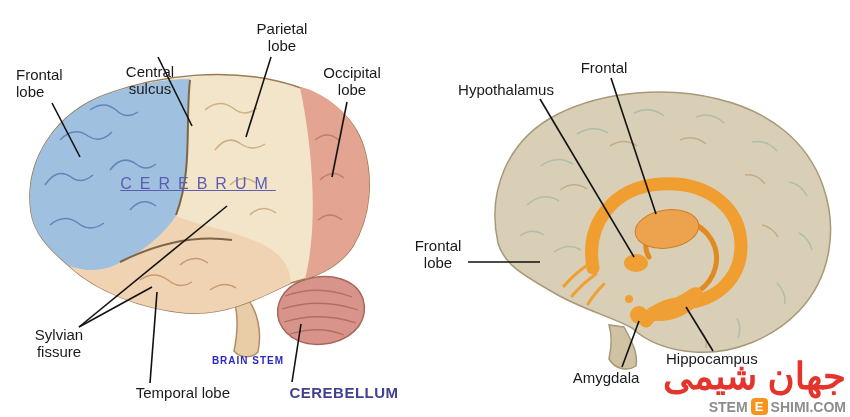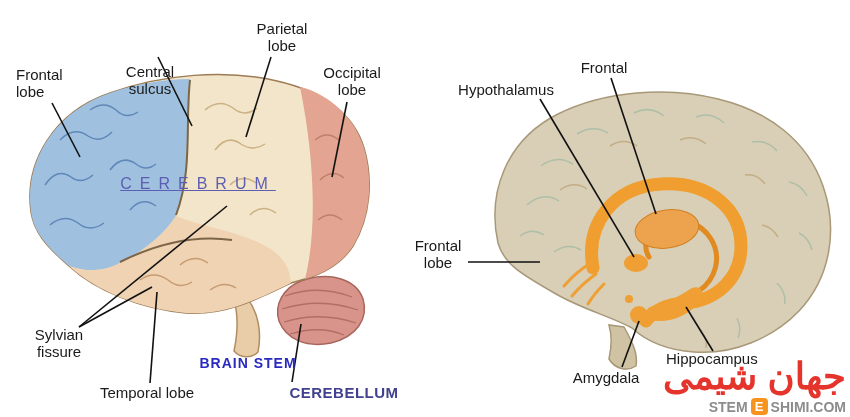--- a/index.html
+++ b/index.html
@@ -9,21 +9,21 @@
   }
   .art{position:absolute;left:0;top:0;}
   .lbl{
     position:absolute;font-size:15px;line-height:1.15;color:#1a1a1a;
     white-space:pre-line;
   }
   .c{text-align:center;}
   .lbl-cerebrum{
     color:#5d5db2;font-size:16px;letter-spacing:8px;font-weight:normal;
   }
-  .lbl-brainstem{color:#2a2ac0;font-weight:bold;font-size:14px;letter-spacing:1px;}
+  .lbl-brainstem{color:#2a2ac0;font-weight:bold;font-size:10px;letter-spacing:1px;}
   .lbl-cerebellum{color:#41418f;font-weight:bold;font-size:15px;letter-spacing:.5px;margin-left:28px;}
   .watermark{
     position:absolute;right:4px;bottom:2px;text-align:right;
   }
   .wm-persian{
     direction:rtl;font-size:37px;font-weight:bold;color:#e5342c;line-height:1.05;
     text-shadow:-2px 0 0 #fff,2px 0 0 #fff,0 -2px 0 #fff,0 2px 0 #fff,
                 -1px -1px 0 #fff,1px -1px 0 #fff,-1px 1px 0 #fff,1px 1px 0 #fff;
   }
   .wm-latin{
@@ -162,21 +162,21 @@
 lobe</div>
   <div class="lbl c" style="left:112px;top:20px;width:76px;margin-top:43px;">Central
 sulcus</div>
   <div class="lbl c" style="left:246px;top:20px;width:72px;text-align:center;">Parietal
 lobe</div>
   <div class="lbl c" style="left:314px;top:64px;width:76px;">Occipital
 lobe</div>
   <div class="lbl c lbl-cerebrum" style="left:112px;top:175px;width:172px;text-decoration:underline;">CEREBRUM</div>
   <div class="lbl c" style="left:26px;top:326px;width:66px;">Sylvian
 fissure</div>
-  <div class="lbl c" style="left:82px;top:384px;width:130px;">Temporal lobe</div>
+  <div class="lbl c" style="left:100px;top:384px;width:130px;text-align:right;">Temporal lobe</div>
   <div class="lbl c lbl-brainstem" style="left:193px;top:355px;width:110px;">BRAIN STEM</div>
   <div class="lbl c lbl-cerebellum" style="left:256px;top:384px;width:120px;">CEREBELLUM</div>
 
   <div class="lbl c" style="left:444px;top:81px;width:124px;">Hypothalamus</div>
   <div class="lbl c" style="left:562px;top:59px;width:84px;">Frontal</div>
   <div class="lbl c" style="left:408px;top:237px;width:60px;">Frontal
 lobe</div>
   <div class="lbl c" style="left:564px;top:369px;width:84px;">Amygdala</div>
   <div class="lbl" style="left:666px;top:350px;width:110px;">Hippocampus</div>
 

